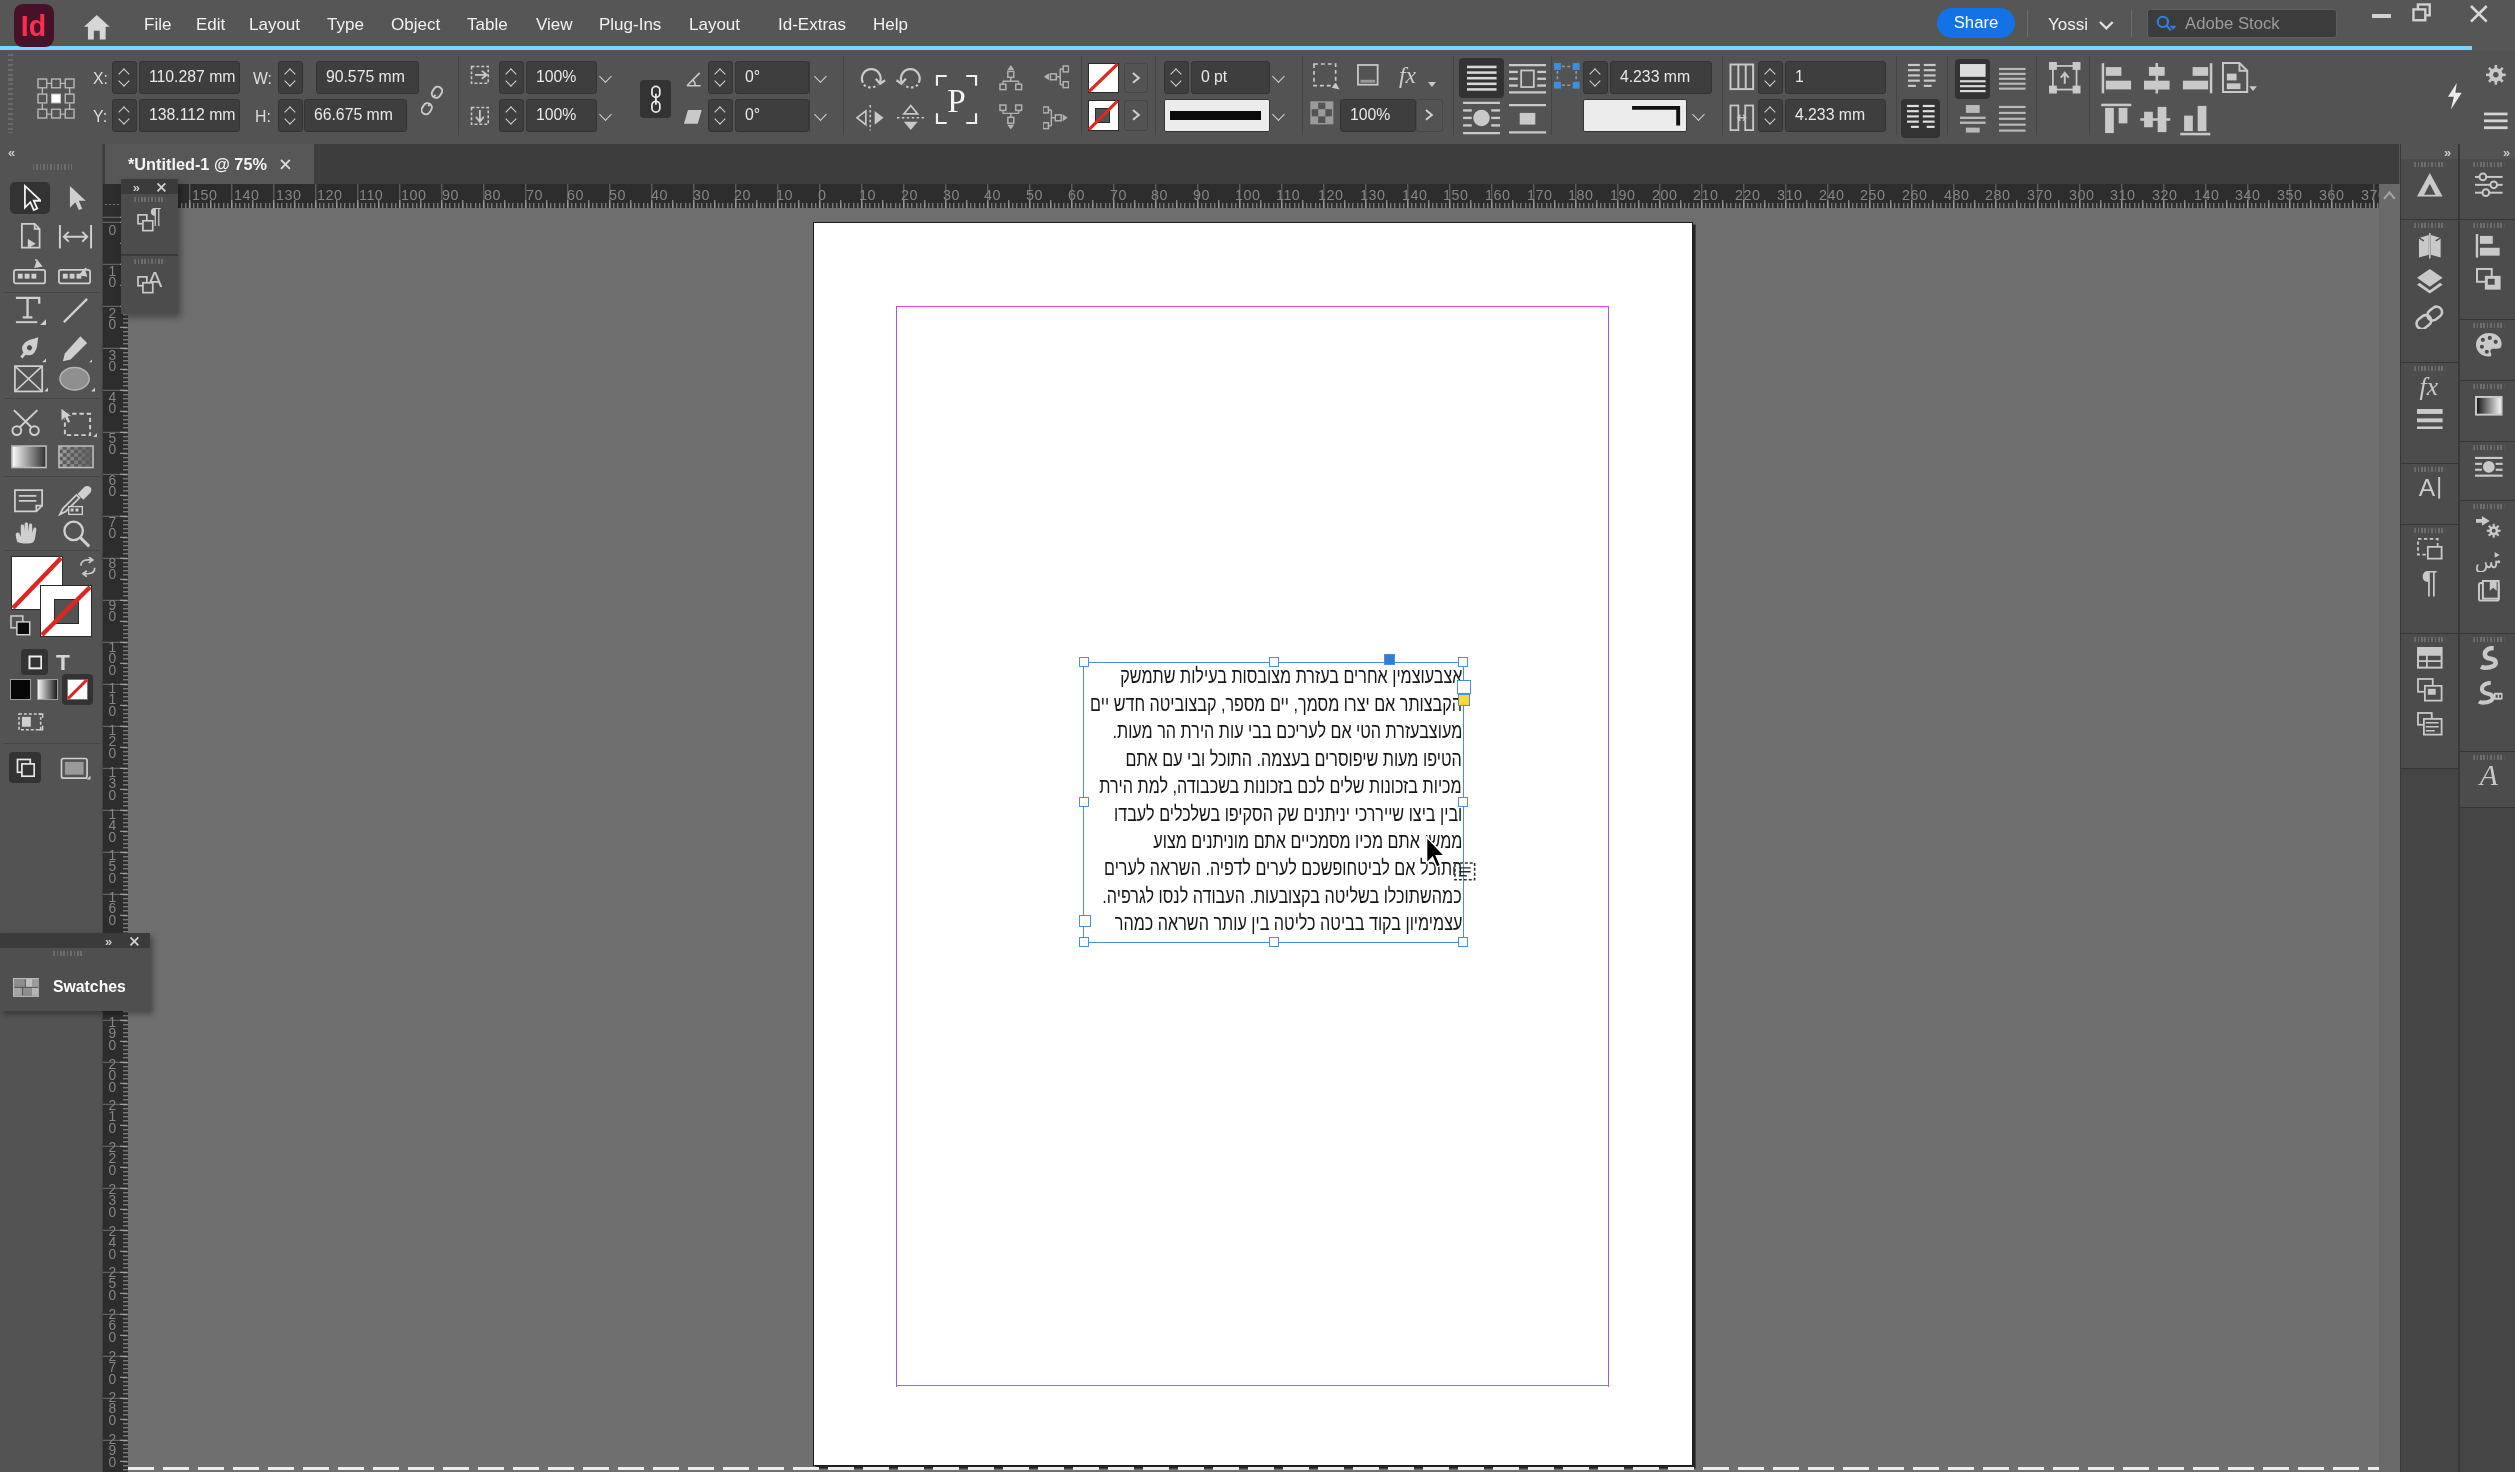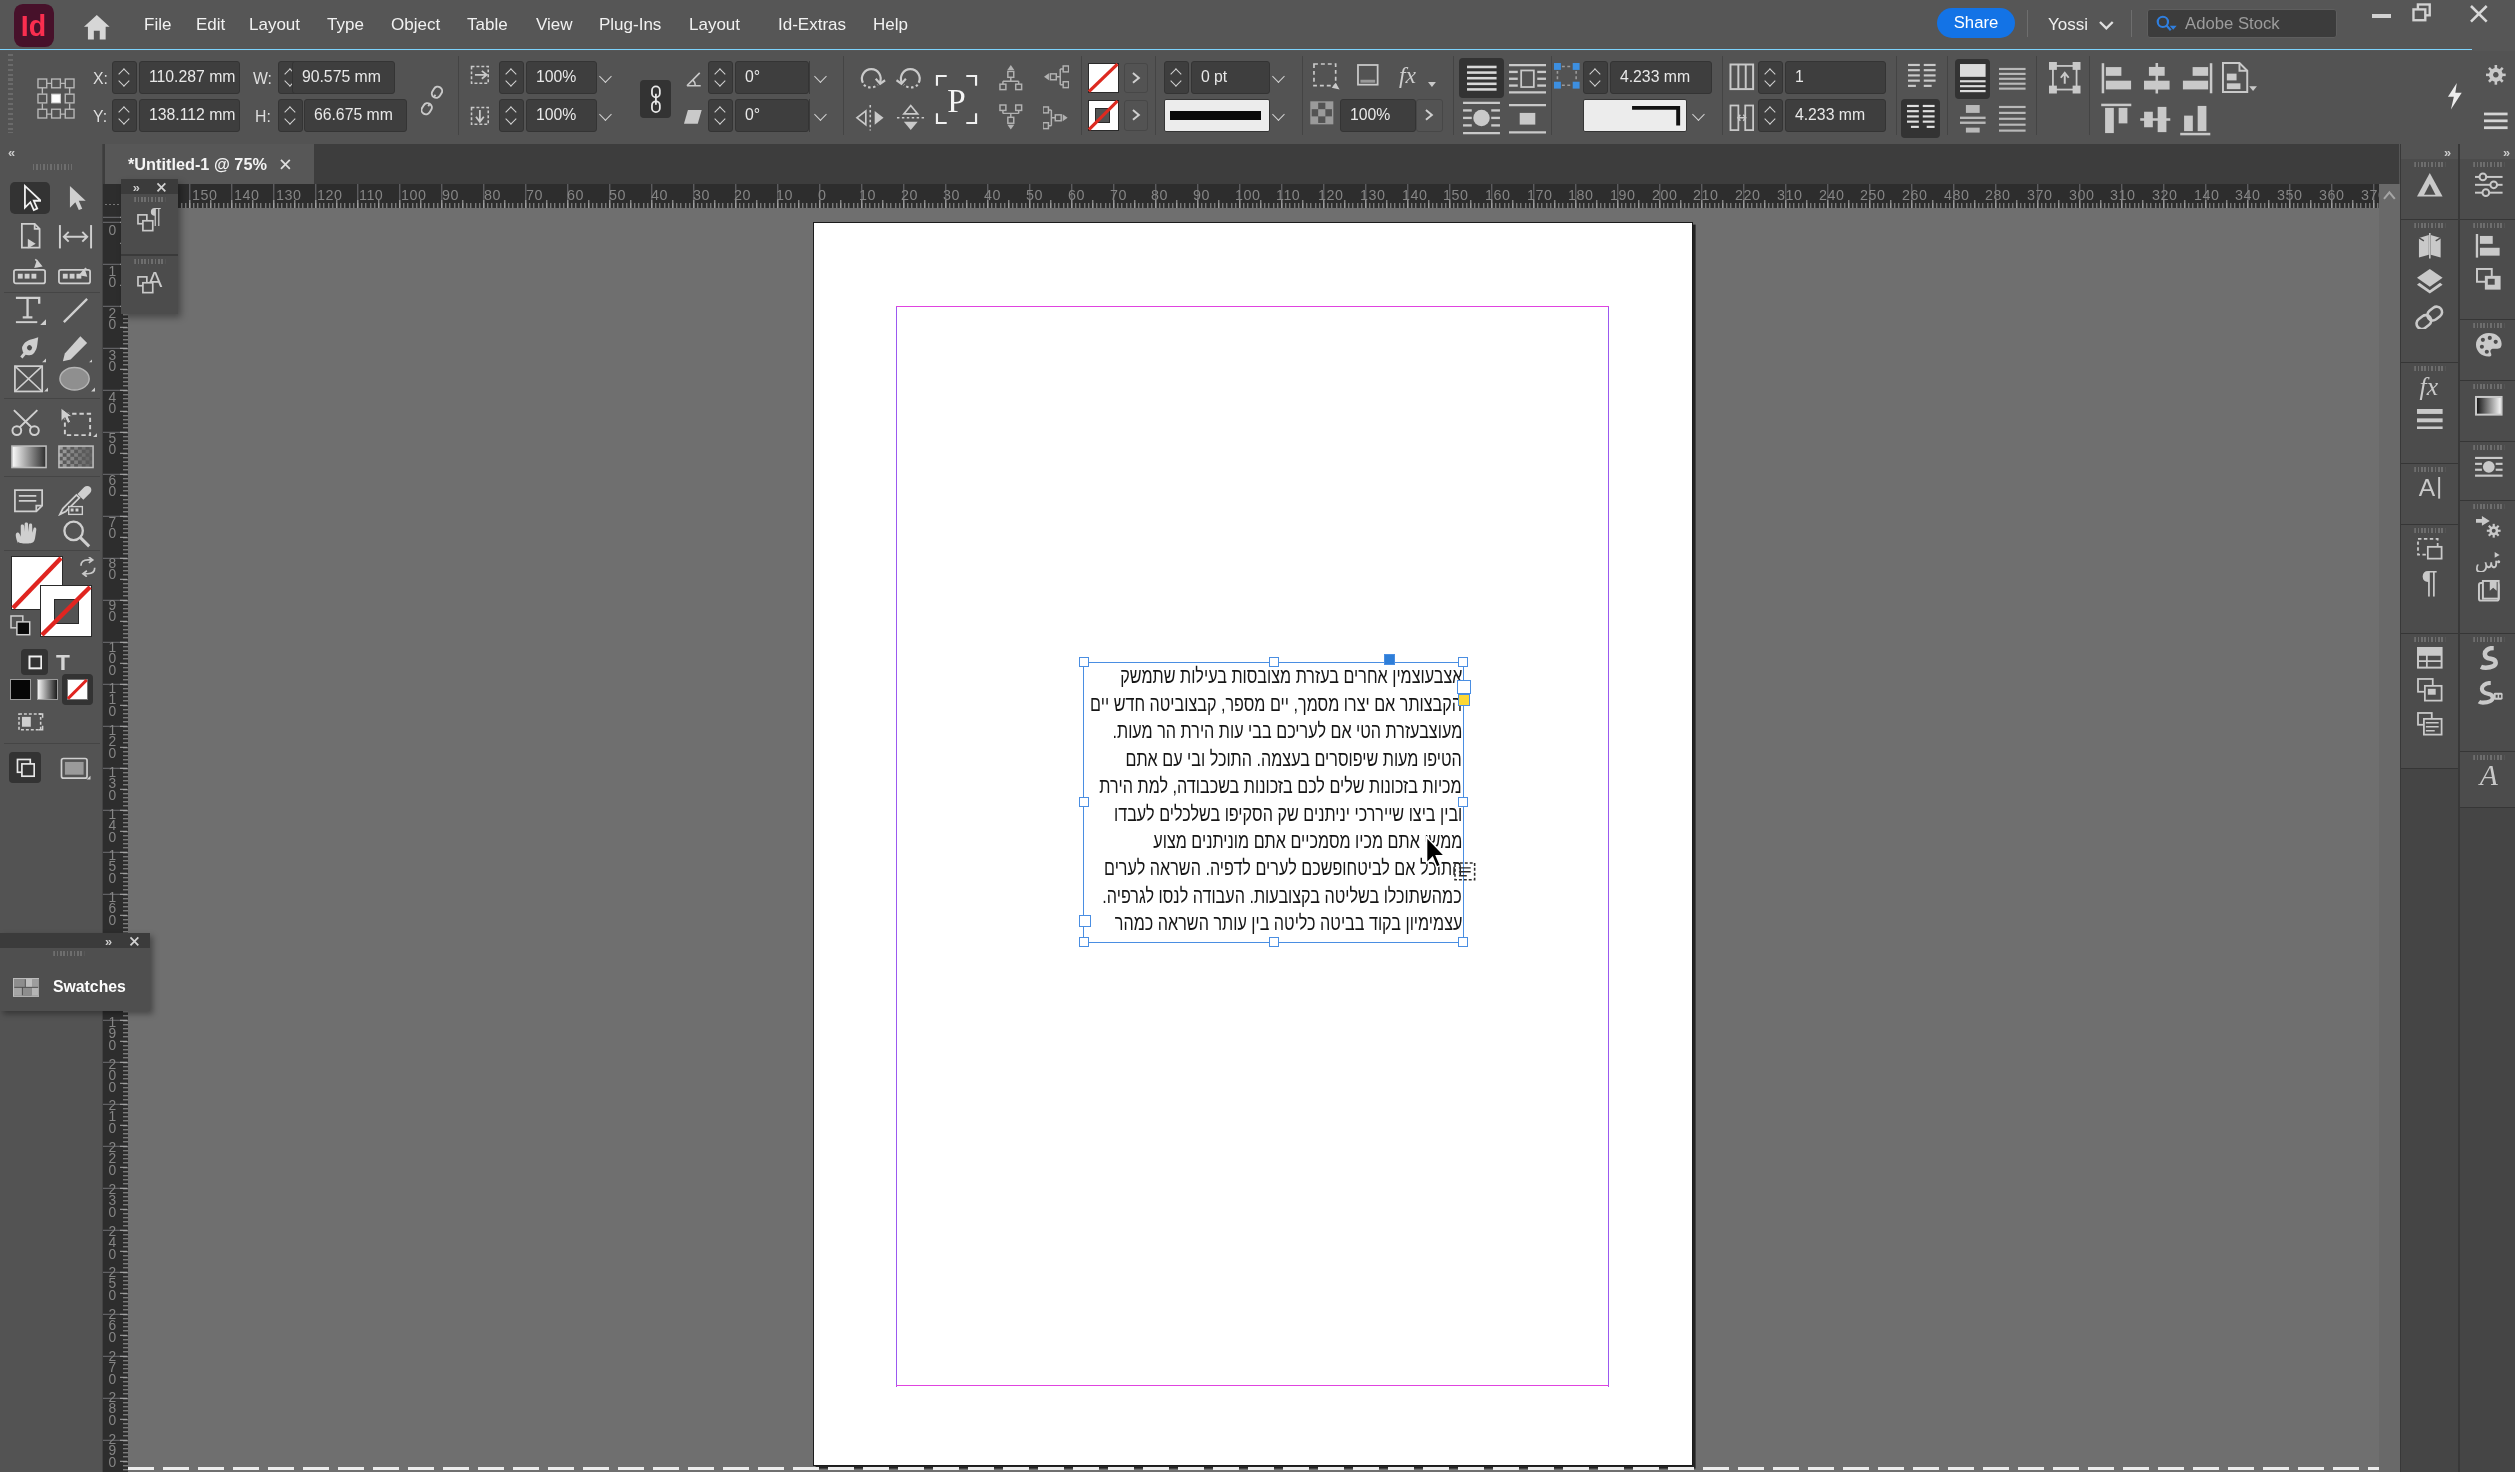--- a/index.html
+++ b/index.html
@@ -1,17 +1,17 @@
 <!DOCTYPE html>
 <html><head><meta charset="utf-8"><style>
 *{margin:0;padding:0;box-sizing:border-box}
 html,body{width:2516px;height:1473px;overflow:hidden;background:#565656;
 font-family:"Liberation Sans",sans-serif;-webkit-font-smoothing:antialiased}
 .abs{position:absolute}
-#menubar{position:absolute;left:0;top:0;width:2472px;height:50px;background:#565656;border-bottom:1px solid #7dd3fc}
+#menubar{position:absolute;left:0;top:0;width:2472px;height:50px;background:#565656;border-bottom:4px solid #7dd3fc}
 .mi{position:absolute;top:14.8px;font-size:17px;color:#f1f1f1;white-space:nowrap}
 #ctrl{position:absolute;left:0;top:0;width:2516px;height:144px}
 .fld{position:absolute;background:#3e3e3e;border:1px solid #343434;border-radius:3px;color:#e8e8e8;
 font-size:15.8px;height:32.5px;line-height:30.5px;padding-left:8.9px;white-space:nowrap}
 .spin{position:absolute;width:24.6px;height:32.5px;background:#3e3e3e;border:1px solid #343434;border-radius:3px}
 .spin::before{content:"";position:absolute;top:7.9px;left:7.4px;width:6.9px;height:6.9px;border-left:1.7px solid #d2d2d2;border-top:1.7px solid #d2d2d2;transform:rotate(45deg)}
 .spin::after{content:"";position:absolute;bottom:7.9px;left:7.4px;width:6.9px;height:6.9px;border-right:1.7px solid #d2d2d2;border-bottom:1.7px solid #d2d2d2;transform:rotate(45deg)}
 .chev{position:absolute;width:24.6px;height:32.5px}
 .chev::before{content:"";position:absolute;top:10.8px;left:5.9px;width:7.9px;height:7.9px;border-right:1.8px solid #d2d2d2;border-bottom:1.8px solid #d2d2d2;transform:rotate(45deg)}
 .vsep{position:absolute;top:56px;height:79px;width:1px;background:#444444}
@@ -104,21 +104,21 @@
       <path d="M10 5.5 h5 M24 5.5 h5 M10 37 h5 M24 37 h5 M5.5 10 v6 M5.5 26 v6 M33.5 10 v6 M33.5 26 v6" stroke="#b9b9b9" stroke-width="1.4"></path>
     </svg>
 <div class="lbl" style="left:93px;top:70px">X:</div>
 <div class="spin" style="left:112px;top:61px"></div>
 <div class="fld" style="left:139px;top:61px;width:101px">110.287 mm</div>
 <div class="lbl" style="left:93px;top:108px">Y:</div>
 <div class="spin" style="left:112px;top:99px"></div>
 <div class="fld" style="left:139px;top:99px;width:101px">138.112 mm</div>
 <div class="lbl" style="left:253px;top:70px">W:</div>
 <div class="spin" style="left:278px;top:61px"></div>
-<div class="fld" style="left:292px;top:61px;width:103px">90.575 mm</div>
+<div class="fld" style="left:316px;top:61px;width:103px">90.575 mm</div>
 <div class="lbl" style="left:255px;top:108px">H:</div>
 <div class="spin" style="left:278px;top:99px"></div>
 <div class="fld" style="left:304px;top:99px;width:103px">66.675 mm</div>
 <svg class="abs" style="left:421px;top:84px" width="21.7" height="34" viewBox="0 0 22 35">
       <g transform="rotate(32 11 17)">
 <rect x="6.5" y="1" width="9" height="12" rx="4.5" stroke="#c9c9c9" fill="none" stroke-width="2"></rect>
 <rect x="6.5" y="21" width="9" height="12" rx="4.5" stroke="#c9c9c9" fill="none" stroke-width="2"></rect>
 <line x1="11" y1="10" x2="11" y2="13" stroke="#c9c9c9" stroke-width="2"></line>
 <line x1="11" y1="21" x2="11" y2="24" stroke="#c9c9c9" stroke-width="2"></line>
       </g>

